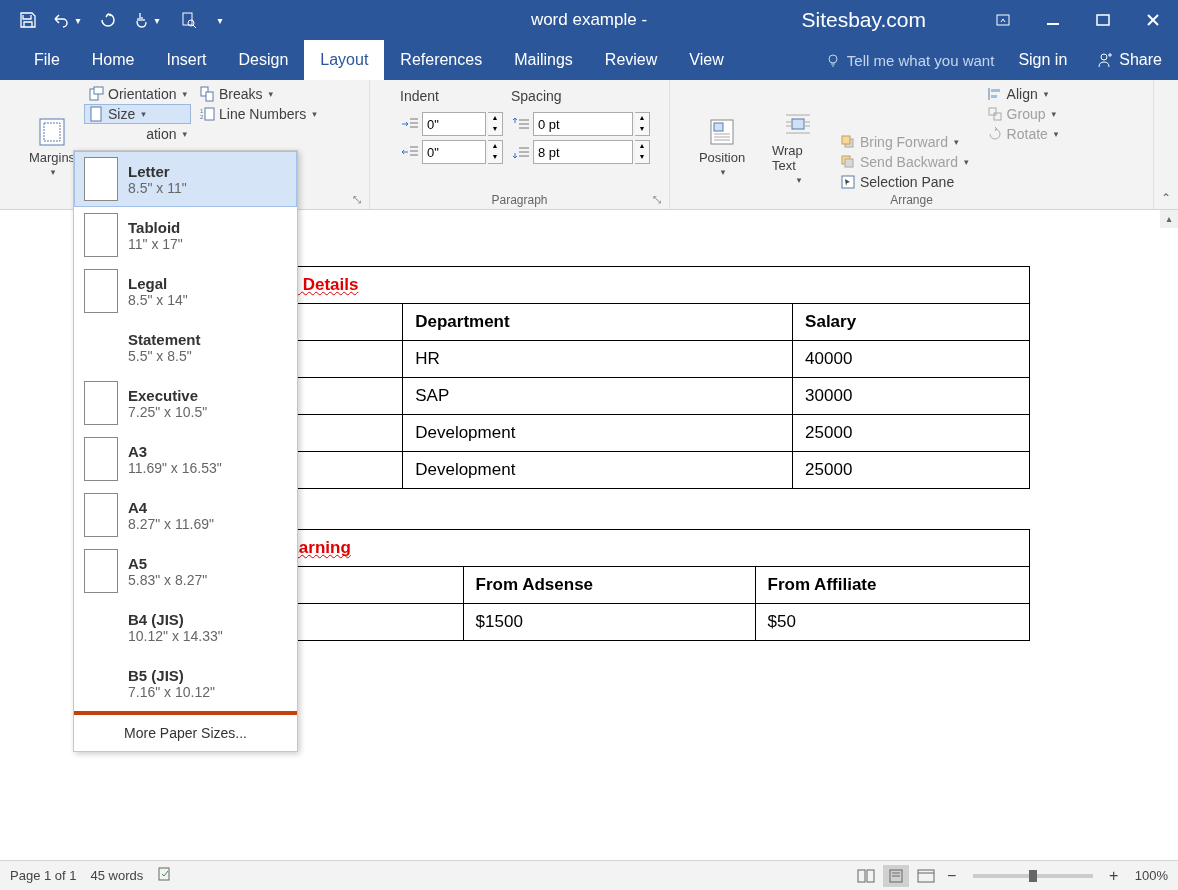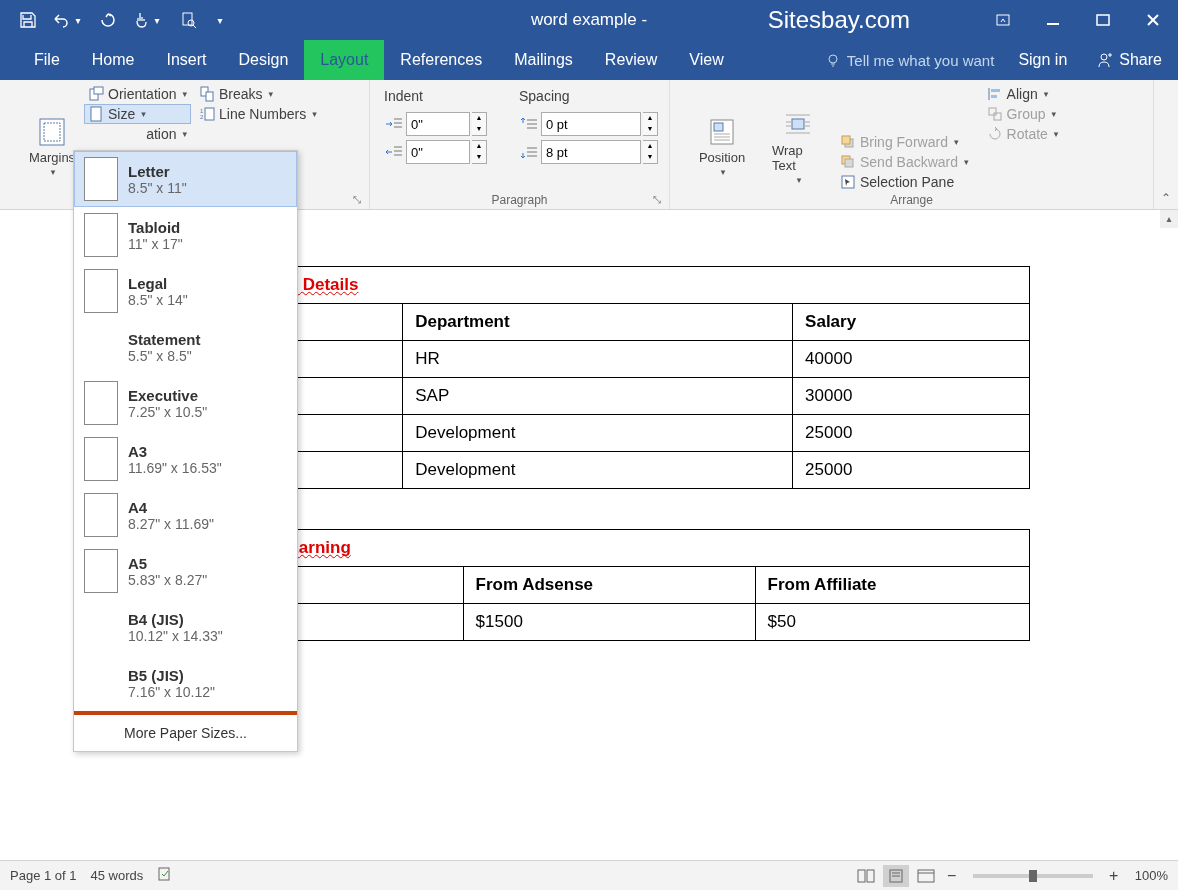--- a/index.html
+++ b/index.html
@@ -3,26 +3,26 @@
 <meta charset="utf-8">
 <style>
 * { box-sizing: border-box; margin: 0; padding: 0; font-family: "Segoe UI", Arial, sans-serif; }
 body { width: 1178px; height: 890px; overflow: hidden; background: #fff; position: relative; }
 .titlebar { height: 40px; background: #2b579a; color: #fff; display: flex; align-items: center; position: relative; }
 .qat { display: flex; align-items: center; gap: 0; padding-left: 8px; }
 .qat-btn { width: 40px; height: 40px; display: flex; align-items: center; justify-content: center; color: #fff; cursor: pointer; }
 .qat-btn svg { fill: #fff; }
 .qat-sep { width: 14px; text-align:center; color:#fff; font-size:10px;}
 .title-text { position: absolute; left: 50%; transform: translateX(-50%); font-size: 17px; color: #fff; }
-.sitesbay { position: absolute; right: 268px; font-size: 24px; color: #fff; }
+.sitesbay { position: absolute; right: 252px; font-size: 21px; color: #fff; }
 .win-controls { position: absolute; right: 0; display: flex; }
 .win-btn { width: 50px; height: 40px; display: flex; align-items: center; justify-content: center; }
 .menubar { height: 40px; background: #2b579a; display: flex; align-items: center; padding-left: 18px; }
 .menu-item { padding: 0 16px; height: 40px; line-height: 40px; color: #fff; font-size: 16px; cursor: pointer; }
-.menu-item.active { background: #22c55e; color: #2b579a; }
+.menu-item.active { background: #ffffff; color: #2b579a; }
 .menu-right { margin-left: auto; display: flex; align-items: center; color: #c5d6ec; }
 .tell-me { display: flex; align-items: center; gap: 6px; padding: 0 12px; font-size: 15px; }
 .signin { color: #fff; padding: 0 12px; font-size: 16px; }
 .share-btn { display: flex; align-items: center; gap: 6px; padding: 0 16px; color: #fff; font-size: 16px; }
 .ribbon { height: 130px; background: #f3f3f3; border-bottom: 1px solid #d4d4d4; display: flex; position: relative; }
 .ribbon-group { border-right: 1px solid #e0e0e0; padding: 4px 8px 0 8px; position: relative; display:flex; flex-direction:column; }
 .ribbon-group-label { position: absolute; bottom: 2px; left: 0; right: 0; text-align: center; font-size: 12px; color: #666; }
 .rg-body { display: flex; gap: 4px; flex:1; }
 .rg-col { display: flex; flex-direction: column; gap: 0; }
 .rg-btn { display: flex; align-items: center; gap: 4px; padding: 2px 4px; font-size: 14px; color: #404040; cursor: pointer; white-space: nowrap; }
@@ -211,21 +211,21 @@
             </svg>
             <span>Line Numbers</span>
             <span class="dropdown-caret">▾</span>
           </div>
       </div>
     </div>
     <div class="launcher">⤡</div>
   </div>
 
   <div class="ribbon-group" style="width:300px;">
-    <div class="rg-body" style="gap:32px; padding:4px 6px;">
+    <div class="rg-body" style="gap:8px; padding:4px 6px;margin-left:16px;">
       <div class="spin-group">
         <div class="spin-label">Indent</div>
         <div class="spin-row">
           <svg viewBox="0 0 20 18">
               <path d="M2 9h6m0 0l-2-2m2 2l-2 2" stroke="#2e75d6" fill="none"></path>
               <line x1="10" y1="4" x2="18" y2="4" stroke="#777"></line>
               <line x1="10" y1="8" x2="18" y2="8" stroke="#777"></line>
               <line x1="10" y1="12" x2="18" y2="12" stroke="#777"></line>
             </svg>
           <input class="spin-input" value="0&quot;" style="">

